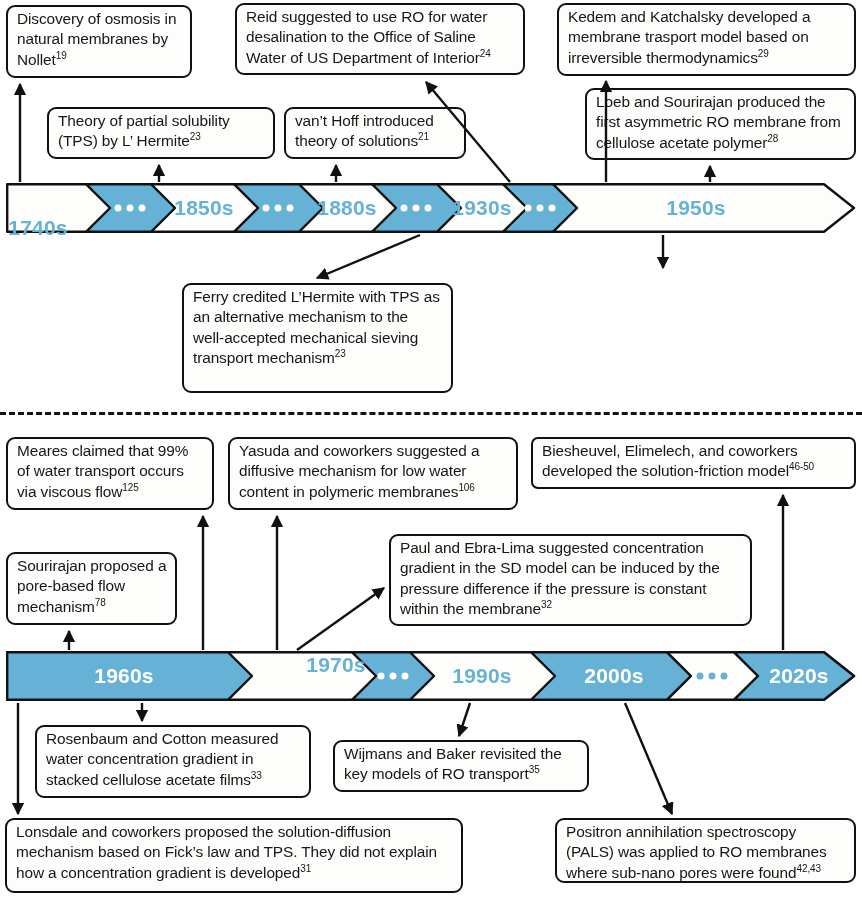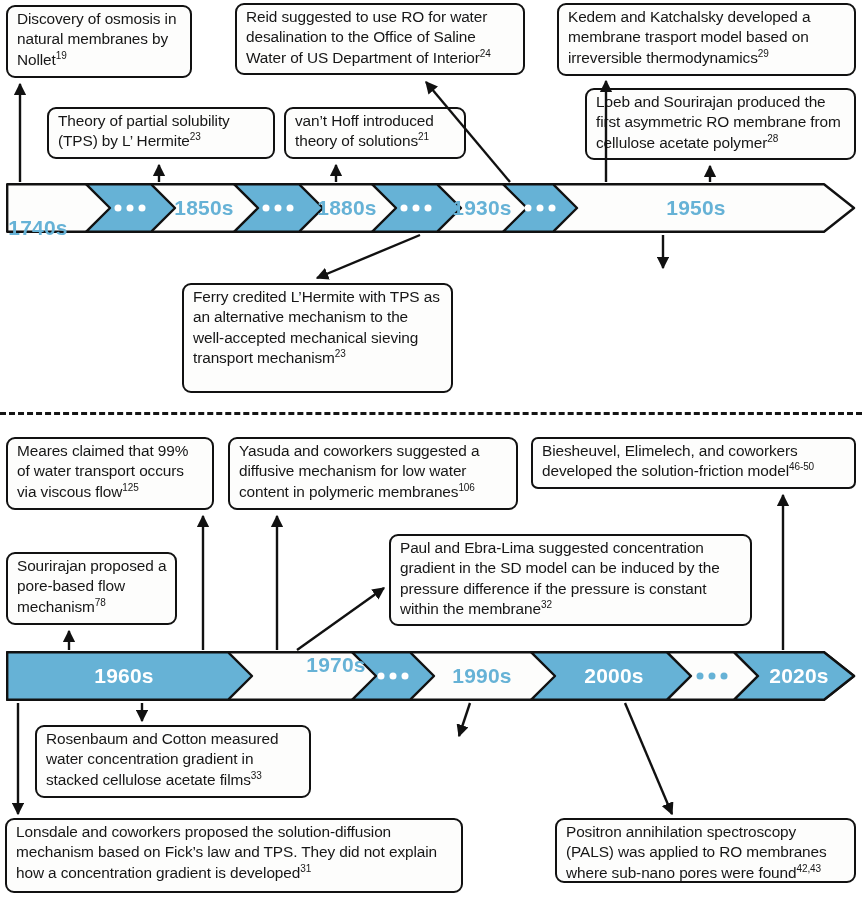--- a/index.html
+++ b/index.html
@@ -209,20 +209,23 @@
         <i></i>
         <i></i>
       </div>
     <div class="tl-label on-blue" style="left:793px; top:25px;">2020s</div>
   </div>
 
   <div class="box" style="left:35px; top:725px; width:276px; height:73px;">
     <span>Rosenbaum and Cotton measured water concentration gradient in stacked cellulose acetate films</span><span class="sup">33</span>
   </div>
 
+  <div class="box" style="left:333px; top:740px; width:256px; height:52px;">
+    <span>Wijmans and Baker revisited the key models of RO transport</span><span class="sup">35</span>
+  </div>
 
   <div class="box" style="left:5px; top:818px; width:458px; height:75px;">
     <span>Lonsdale and coworkers proposed the solution-diffusion mechanism based on Fick’s law and TPS. They did not explain how a concentration gradient is developed</span><span class="sup">31</span>
   </div>
 
   <div class="box" style="left:555px; top:818px; width:301px; height:65px;">
     <span>Positron annihilation spectroscopy (PALS) was applied to RO membranes where sub-nano pores were found</span><span class="sup">42,43</span>
   </div>
 
   <svg id="connectors" viewBox="0 0 862 898" xmlns="http://www.w3.org/2000/svg">

